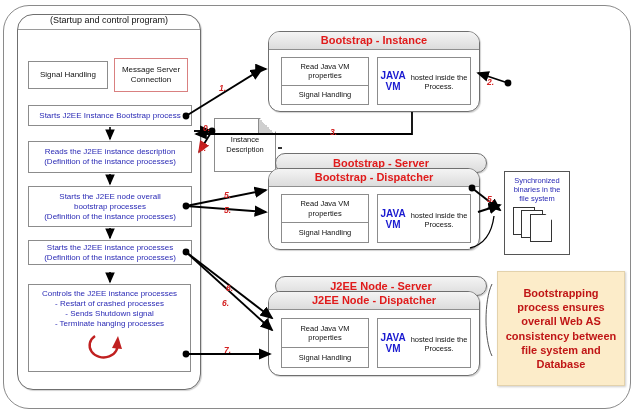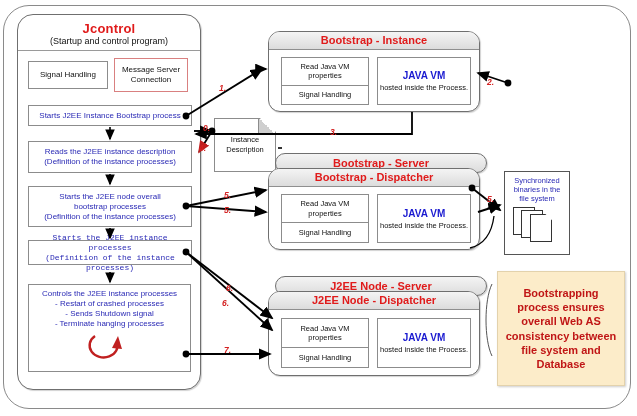--- a/index.html
+++ b/index.html
@@ -36,21 +36,21 @@
   }
   .box.black{color:#111;}
   .box.redborder{border:1px solid #d98080;color:#111;}
 
   
   #sig-handling{left:28px;top:61px;width:80px;height:28px;}
   #msg-server{left:114px;top:58px;width:74px;height:34px;}
   #starts-bootstrap{left:28px;top:105px;width:164px;height:21px;}
   #reads-desc{left:28px;top:141px;width:164px;height:32px;}
   #starts-node{left:28px;top:186px;width:164px;height:41px;}
-  #starts-instance{left:28px;top:240px;width:164px;height:25px;font-family:Liberation Mono, monospace;}
+  #starts-instance{left:28px;top:240px;width:164px;height:25px;}
   #controls{left:28px;top:284px;width:163px;height:88px;
             align-items:flex-start;padding-top:4px;}
   #controls .lines{width:100%;}
 
   
   #instance-desc{
     position:absolute;left:214px;top:118px;width:62px;height:54px;
     border:1px solid #8c8c8c;border-top:1px solid #8c8c8c;background:#fff;box-sizing:border-box;
     font-size:7.5px;color:#111;display:flex;align-items:center;justify-content:center;
     text-align:center;line-height:1.3;
@@ -88,21 +88,21 @@
     display:flex;align-items:center;justify-content:center;text-align:center;
     font-size:7.5px;color:#111;line-height:1.25;
   }
   .vm-left .bot{
     box-sizing:border-box;height:40%;
     display:flex;align-items:center;justify-content:center;text-align:center;
     font-size:7.5px;color:#111;
   }
   .vm-right{
     position:absolute;box-sizing:border-box;border:1px solid #8c8c8c;background:#fff;
-    display:flex;flex-direction:column;align-items:center;justify-content:center;text-align:center;
+    display:flex;flex-direction:row;align-items:center;justify-content:center;text-align:center;
   }
   .vm-right .t1{font-size:10px;font-weight:bold;color:#1a1ad0;}
   .vm-right .t2{font-size:7.5px;color:#111;margin-top:2px;}
 
   
   #db{position:absolute;left:512px;top:46px;width:56px;height:66px;}
   #db .body{
     position:absolute;left:0;top:8px;width:56px;height:50px;box-sizing:border-box;
     border-left:1px solid #4a4a6a;border-right:1px solid #4a4a6a;border-bottom:1px solid #4a4a6a;
     border-bottom-left-radius:26px 10px;border-bottom-right-radius:26px 10px;background:#fff;
@@ -152,21 +152,20 @@
   }
 </style>
 </head>
 <body>
 
 <div id="canvas">
 
   <div class="outer-frame"></div>
 
   <div class="proc" id="jcontrol">
-    <div class="title">Jcontrol</div>
     <div class="subtitle">(Startup and control program)</div>
     <div class="jc-sep"></div>
   </div>
 
   <div class="box black" id="sig-handling">
     <span>Signal Handling</span>
   </div>
 
   <div class="box redborder" id="msg-server">
     <div>

